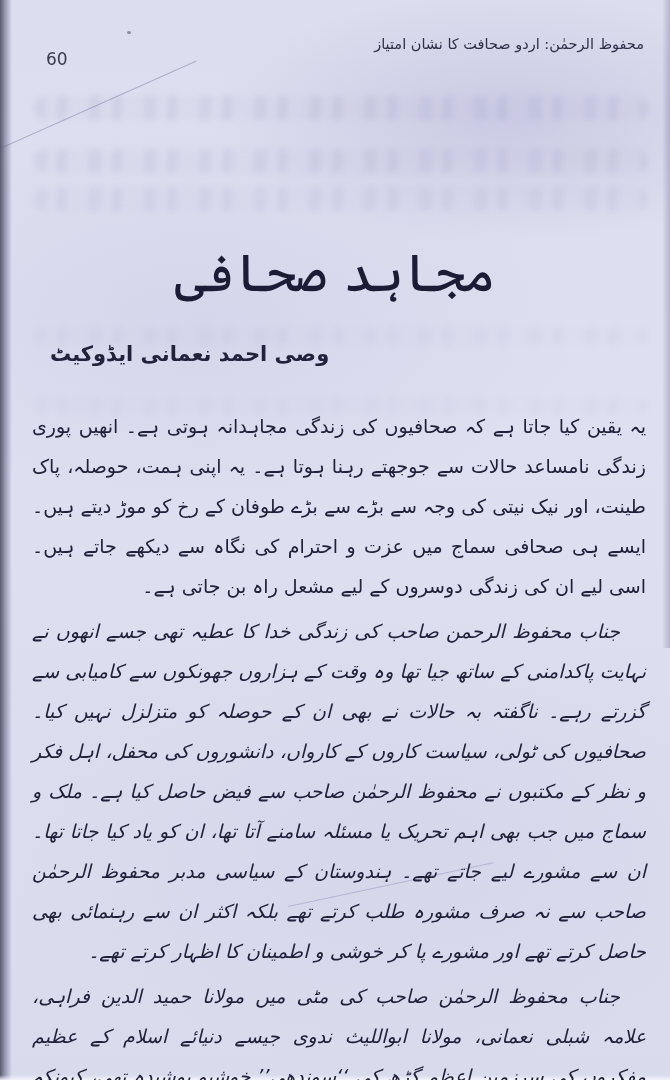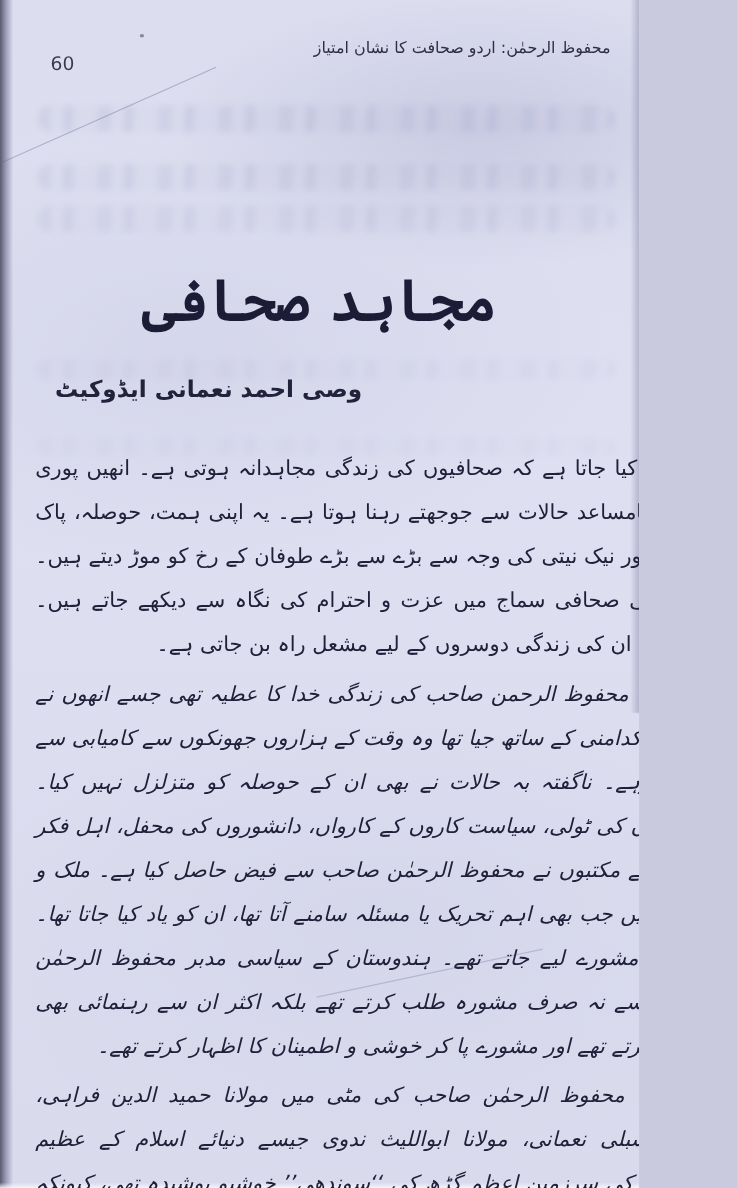--- a/index.html
+++ b/index.html
@@ -2,21 +2,21 @@
 <html lang="ur"><head>
 <meta charset="utf-8">
 <style>
   html,body{margin:0;padding:0;}
   body{
     width:670px;height:1080px;
     font-family:"DejaVu Sans", sans-serif;
     background:#c9cade;
   }
   .page{
-    position:relative;width:581px;height:1080px;overflow:hidden;
+    position:relative;width:670px;height:1080px;overflow:hidden;
     background:
       radial-gradient(ellipse 420px 180px at 75% 11%, rgba(186,188,218,.55), rgba(186,188,218,0) 70%),
       radial-gradient(ellipse 500px 260px at 30% 30%, rgba(196,198,226,.35), rgba(196,198,226,0) 75%),
       radial-gradient(ellipse 520px 300px at 60% 78%, rgba(200,202,228,.30), rgba(200,202,228,0) 75%),
       linear-gradient(180deg,#dcddee 0%, #dedff0 40%, #d9daec 100%);
   }
   
   .spine-shadow{
     position:absolute;left:0;top:0;width:12px;height:100%;
     background:linear-gradient(90deg,#5a5a6e 0,#9c9cb8 45%,rgba(220,221,238,0) 100%);
@@ -53,21 +53,21 @@
   .g5{top:398px;opacity:.22;height:16px;}
   
   .scratch{position:absolute;height:1px;background:rgba(92,96,142,.38);transform-origin:left center;}
   .s1{left:0;top:148px;width:215px;transform:rotate(-24deg);}
   .s2{left:288px;top:906px;width:210px;transform:rotate(-12deg);background:rgba(92,96,142,.28);}
   .speck{position:absolute;left:127px;top:31px;width:4px;height:3px;border-radius:50%;background:rgba(70,70,100,.55);}
   .article-title{
     position:absolute;top:208px;left:0;width:100%;
     direction:rtl;text-align:center;
     font-family:"DejaVu Serif", serif;
-    font-size:52px;font-weight:bold;color:#1c1c36;
+    font-size:52px;font-weight:normal;color:#1c1c36;
   }
   .author-byline{
     position:absolute;top:342px;left:50px;
     direction:rtl;
     font-size:21px;font-weight:bold;color:#22223c;
   }
   .body-text{
     position:absolute;top:406px;left:32px;width:614px;
     direction:rtl;text-align:justify;
     font-size:19px;line-height:40px;color:#20203a;

